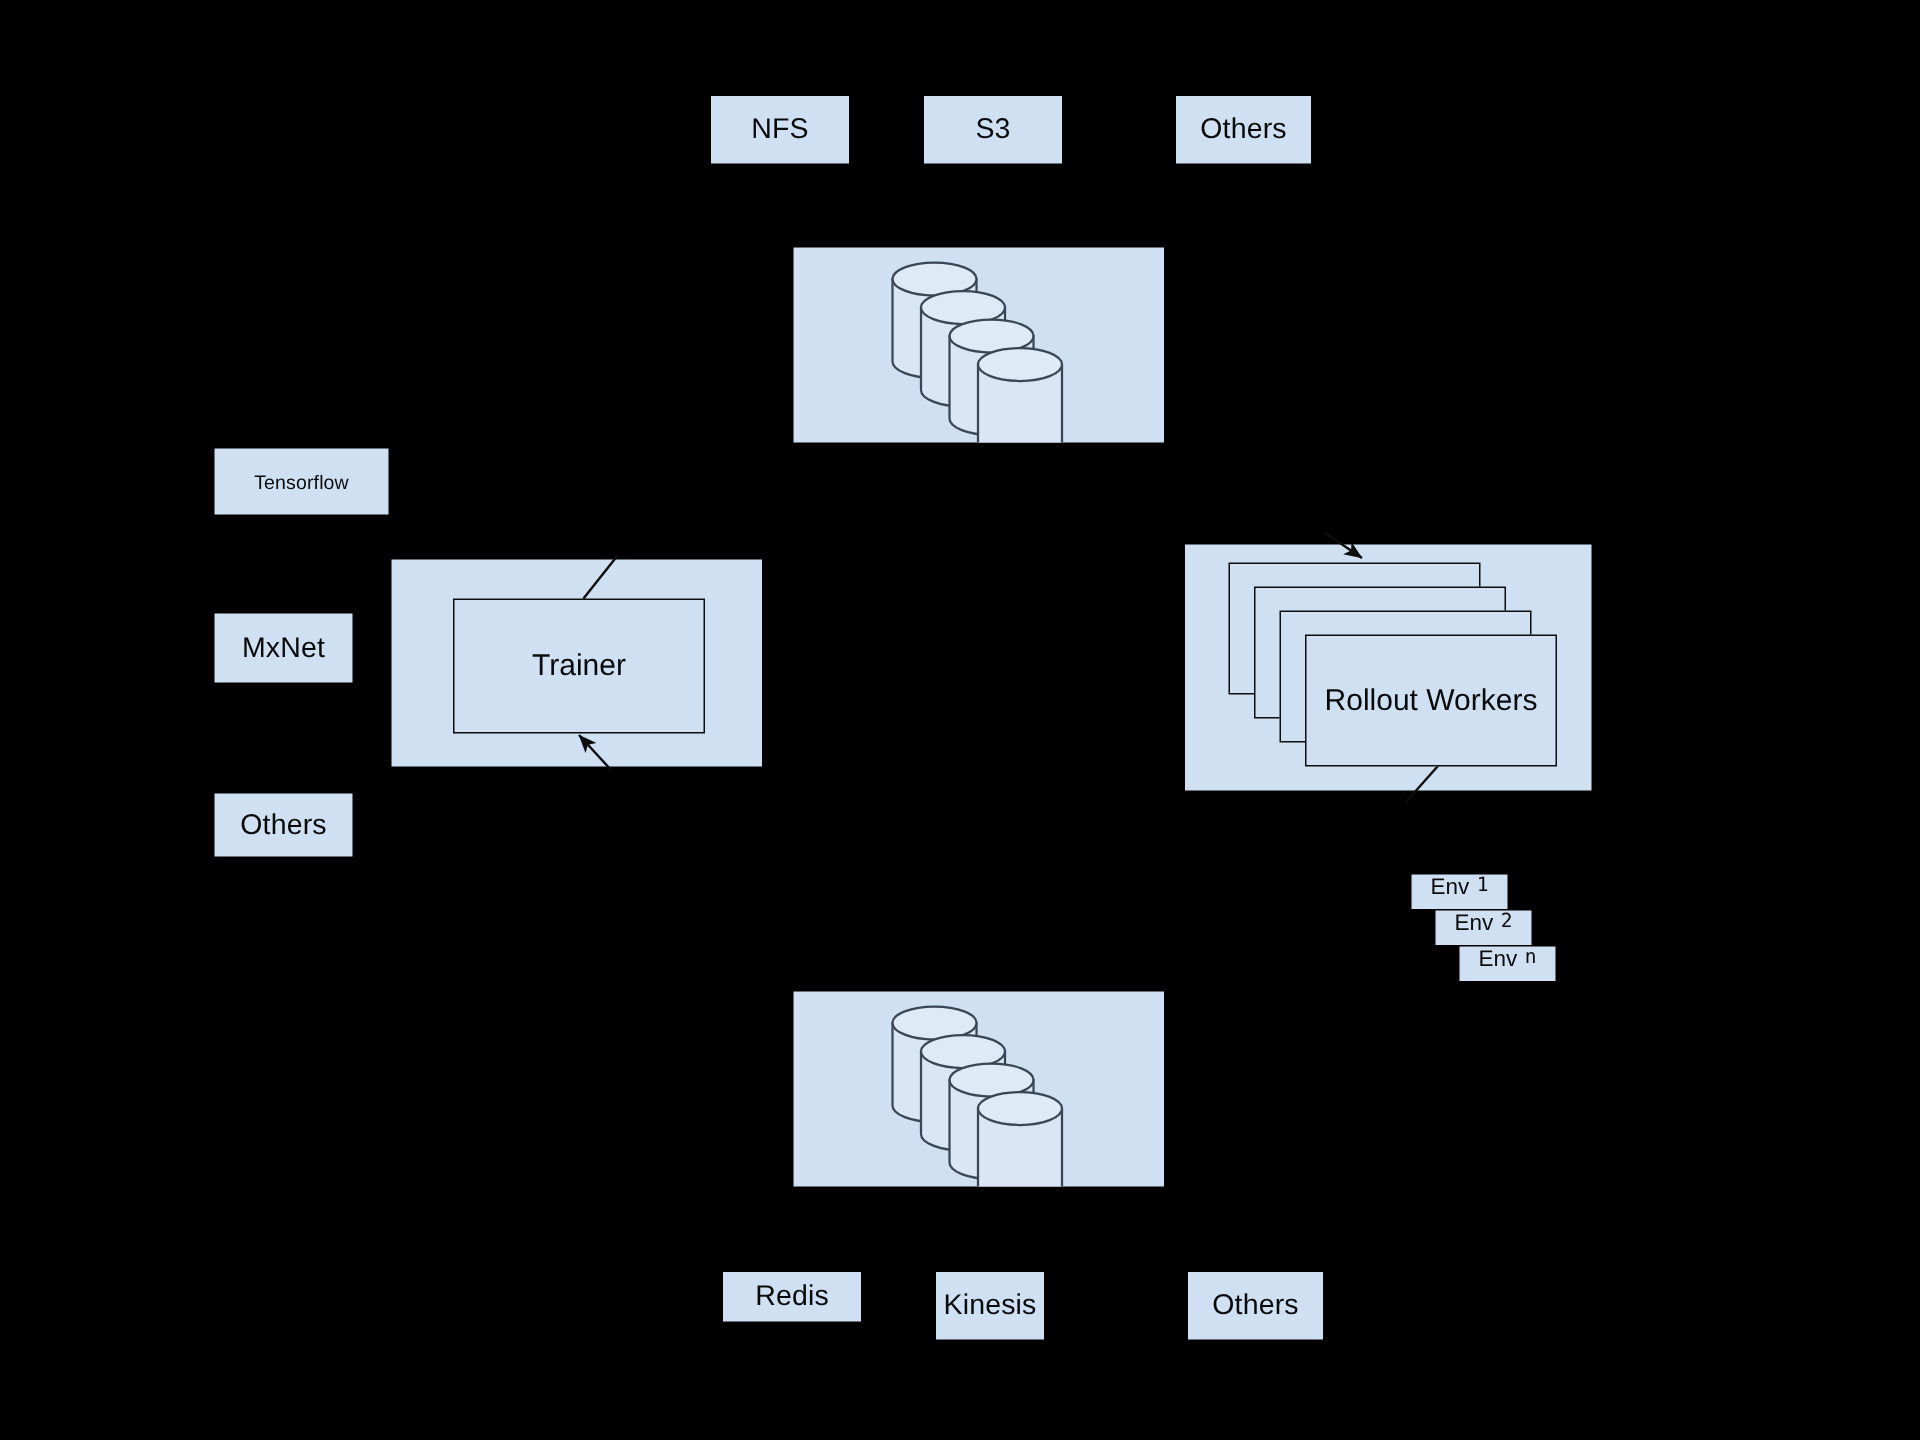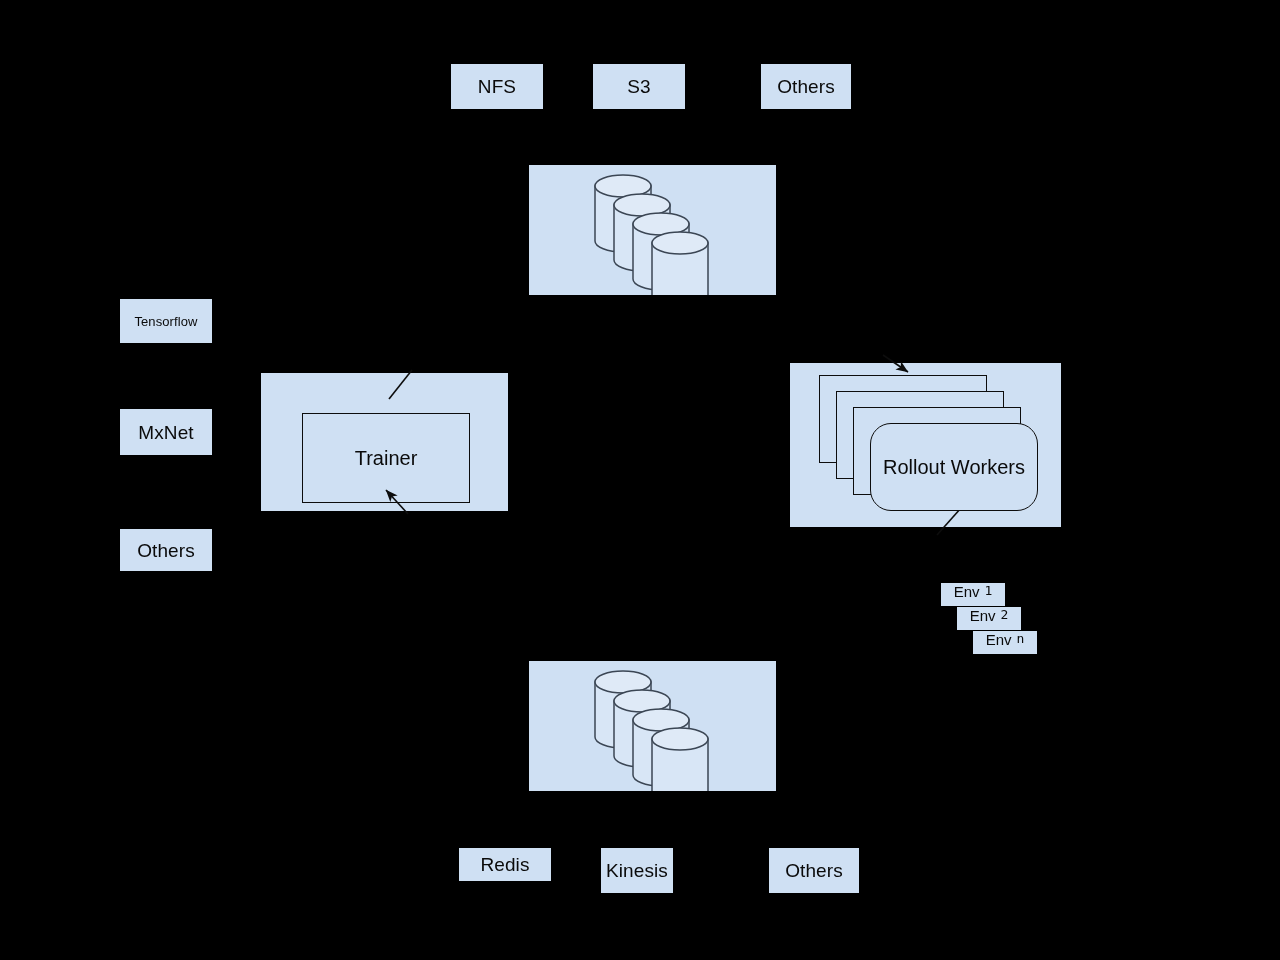--- a/index.html
+++ b/index.html
@@ -30,20 +30,21 @@
   .chip {
     background: #cfe0f3;
     color: #0a0a0a;
     display: flex;
     align-items: center;
     justify-content: center;
     font-size: 19px;
     line-height: 1;
     letter-spacing: 0.1px;
     white-space: nowrap;
+    margin-left: 23px;
   }
   .chip.small {
     font-size: 13px;
   }
 
   
   .panel {
     background: #cfe0f3;
   }
 
@@ -120,43 +121,43 @@
           <path d="M 104 59 L 104 114 A 28 11 0 0 0 160 114 L 160 59 Z" fill="#d8e6f6" stroke="#3b4654" stroke-width="1.5"></path>
           <ellipse cx="132" cy="59" rx="28" ry="11" fill="#dfeaf7" stroke="#3b4654" stroke-width="1.5"></ellipse>
         </g>
         <g>
           <path d="M 123 78 L 123 133 A 28 11 0 0 0 179 133 L 179 78 Z" fill="#d8e6f6" stroke="#3b4654" stroke-width="1.5"></path>
           <ellipse cx="151" cy="78" rx="28" ry="11" fill="#dfeaf7" stroke="#3b4654" stroke-width="1.5"></ellipse>
         </g>
       </svg></div>
 
   <div>
-    <div class="node chip small" style="left: 120px; top: 299px; width: 92px; height: 44px;">
+    <div class="node chip small" style="left: 120px; top: 299px; width: 116px; height: 44px;">
       <span>Tensorflow</span>
     </div>
     <div class="node chip" style="left: 120px; top: 409px; width: 92px; height: 46px;">
       <span>MxNet</span>
     </div>
     <div class="node chip" style="left: 120px; top: 529px; width: 92px; height: 42px;">
       <span>Others</span>
     </div>
   </div>
 
   <div class="node panel" id="trainer-panel" style="left: 261px; top: 373px; width: 247px; height: 138px;"></div>
-  <div class="node framed" id="trainer-box" style="left: 302px; top: 413px; width: 168px; height: 90px;">
+  <div class="node framed" id="trainer-box" style="left: 302px; top: 399px; width: 168px; height: 90px;">
     <span>Trainer</span>
   </div>
 
   <div class="node panel" id="rollout-panel" style="left: 790px; top: 363px; width: 271px; height: 164px;"></div>
   <div id="rollout-stack">
       <div class="node framed" style="left: 819px; top: 375px; width: 168px; height: 88px; z-index: 7;"></div>
       <div class="node framed" style="left: 836px; top: 391px; width: 168px; height: 88px; z-index: 8;"></div>
       <div class="node framed" style="left: 853px; top: 407px; width: 168px; height: 88px; z-index: 9;"></div>
     </div>
-  <div class="node framed" id="rollout-box" style="left: 870px; top: 423px; width: 168px; height: 88px; z-index: 11; position: absolute; border-radius: 21px;">
+  <div class="node framed" id="rollout-box" style="left: 870px; top: 423px; width: 168px; height: 88px; z-index: 11; position: absolute;">
     <span>Rollout Workers</span>
   </div>
 
   <div>
     <div class="node envchip" style="left: 941px; top: 583px; width: 64px; height: 23px;">
       <span>Env</span>
       <span class="idx">1</span>
     </div>
     <div class="node envchip" style="left: 957px; top: 607px; width: 64px; height: 23px;">
       <span>Env</span>

